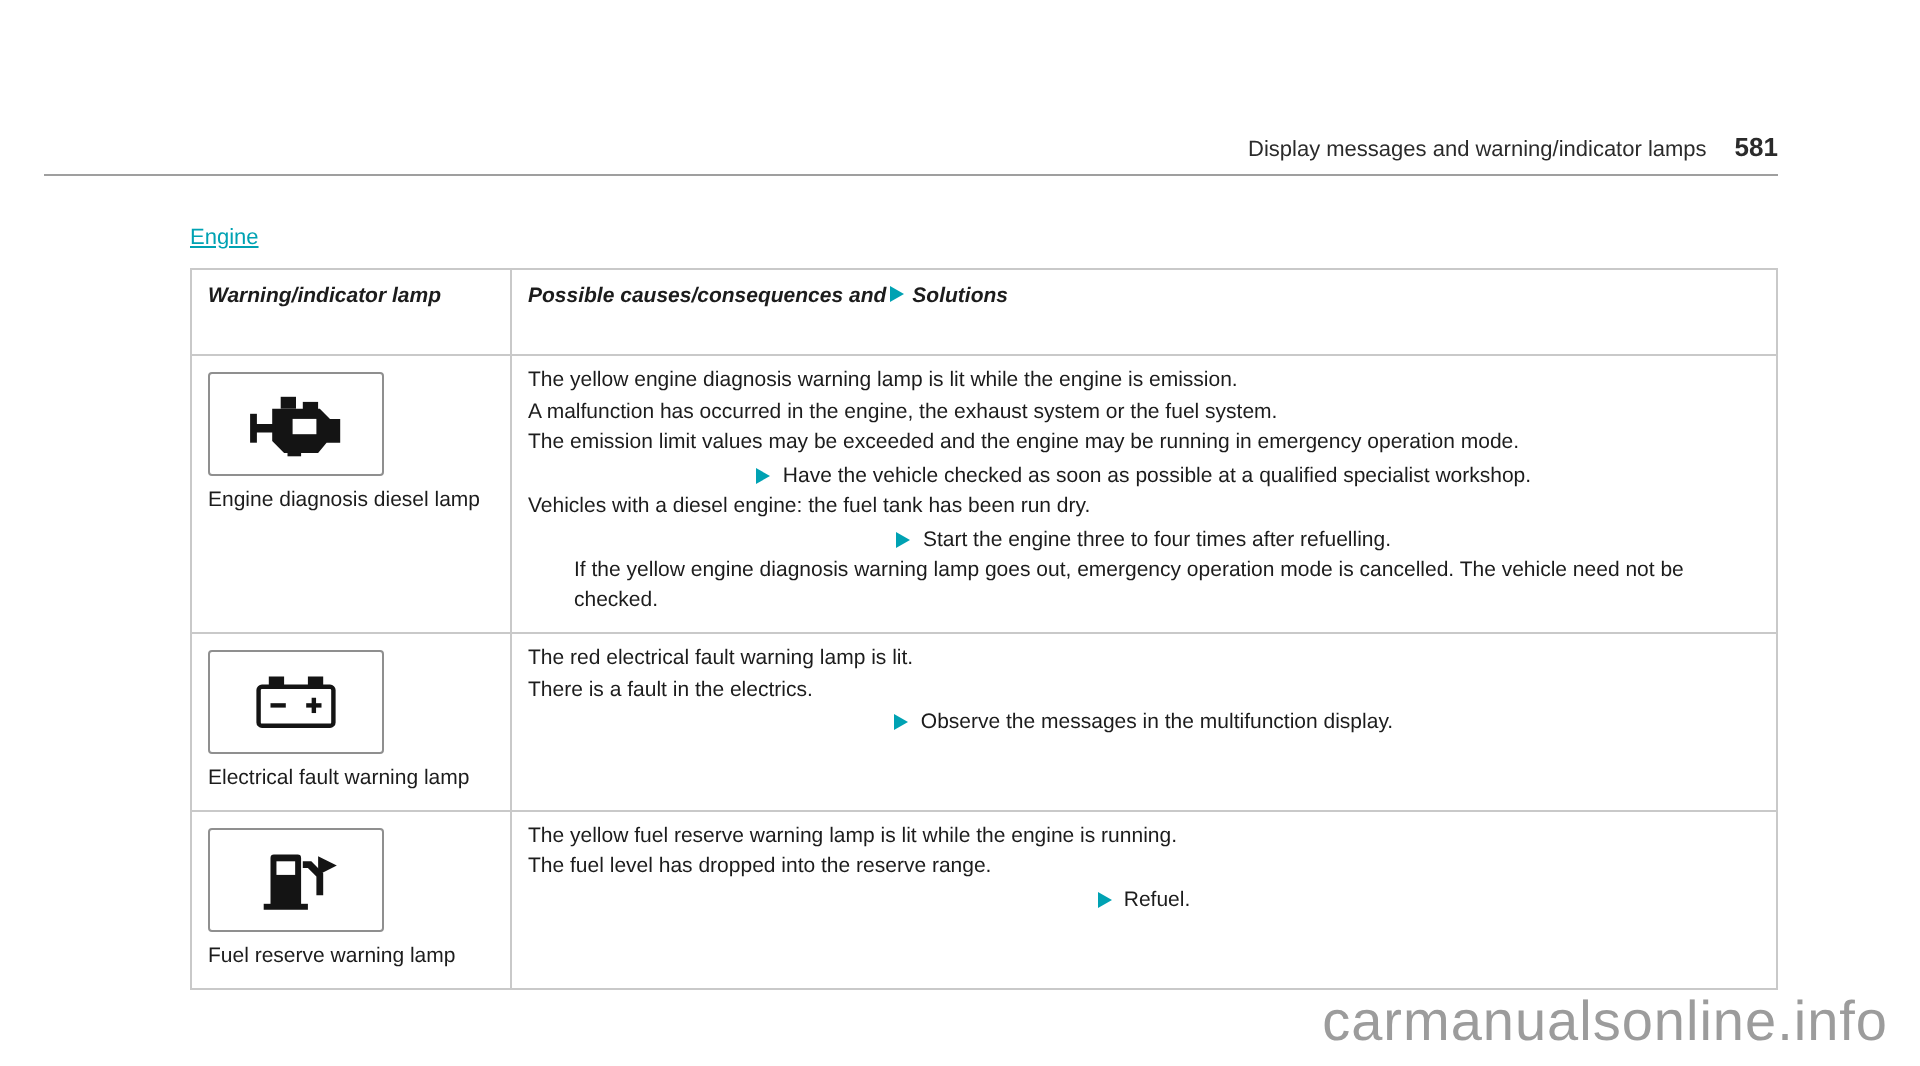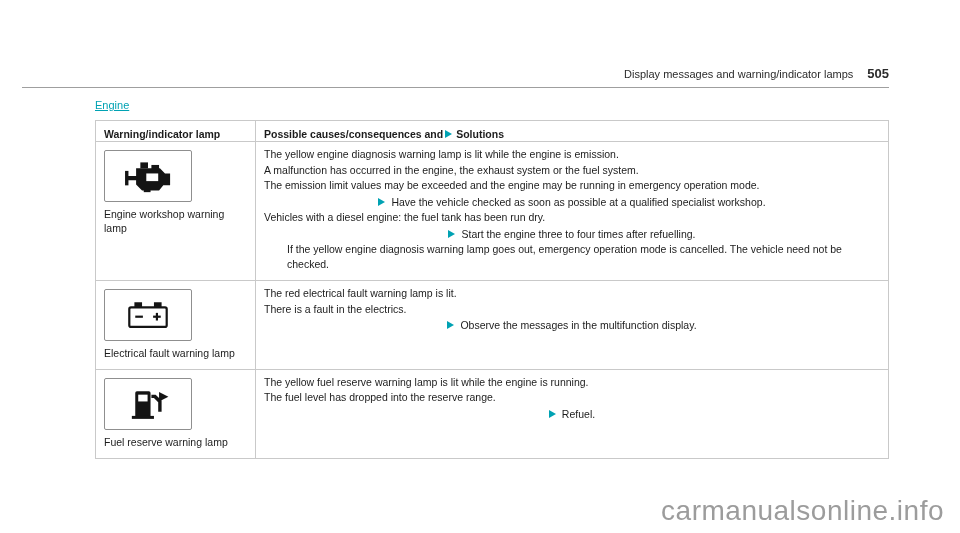--- a/index.html
+++ b/index.html
@@ -15,31 +15,31 @@
   }
   .page{position:relative;width:960px;height:533px;background:#fff;}
   .content{position:absolute;left:22px;right:71px;top:66px;}
   .running-header{
     text-align:right;font-size:11px;color:#2b2b2b;
     padding-bottom:6px;border-bottom:1px solid #9f9f9f;
   }
   .running-header .pageno{font-weight:bold;font-size:13px;margin-left:14px;}
   .inner{margin-left:73px;}
   .section-link{
-    display:inline-block;margin-top:11px;font-size:11px;
+    display:inline-block;margin-top:25px;font-size:11px;
     color:var(--teal);text-decoration:underline;cursor:pointer;
   }
   table.lamp-table{
     width:100%;border-collapse:collapse;margin-top:7px;table-layout:fixed;
   }
   .lamp-table th,.lamp-table td{
     border:1px solid var(--grid);vertical-align:top;text-align:left;
     font-size:10.5px;line-height:1.38;padding:5px 8px 8px 8px;
   }
-  .lamp-table th{font-weight:bold;padding-top:6px;padding-bottom:0;}
+  .lamp-table th{font-weight:bold;padding-top:6px;padding-bottom:22px;font-style:italic;}
   .col-lamp{width:160px;}
   .icon-box{
     width:86px;height:50px;border:1px solid #8f8f8f;border-radius:2px;
     background:#fff;display:flex;align-items:center;justify-content:center;
     margin:3px 0 6px 0;
   }
   .icon-box svg{display:block;}
   .lamp-label{font-size:10.5px;line-height:1.3;color:var(--ink);}
   .body-text{margin:0 0 1px 0;}
   .body-text strong{font-weight:normal;}
@@ -57,21 +57,21 @@
     font-size:28px;color:#9c9c9c;letter-spacing:0.5px;
   }
 </style>
 </head>
 <body>
 
 <div class="page">
   <div class="content">
 
     <div class="running-header">
-      <span>Display messages and warning/indicator lamps</span><span class="pageno">505</span>
+      <span>Display messages and warning/indicator lamps</span><span class="pageno">581</span>
     </div>
 
     <div class="inner">
       <a class="section-link">Engine</a>
 
       <table class="lamp-table">
         <colgroup>
             <col class="col-lamp">
             <col>
           </colgroup>
@@ -92,21 +92,21 @@
       <rect x="23" y="4" width="9" height="7"></rect>
       <rect x="36" y="7" width="9" height="5"></rect>
       <polygon points="18,11 46,11 52,17 58,17 58,31 50,31 45,37 25,37 18,30"></polygon>
       <rect x="8" y="20" width="12" height="5"></rect>
       <rect x="5" y="14" width="4" height="17"></rect>
       <rect x="27" y="36" width="8" height="3"></rect>
     </g>
     <rect x="30" y="17" width="14" height="9" fill="#ffffff"></rect>
   </svg>
                 </div>
-                <div class="lamp-label">Engine workshop warning lamp</div>
+                <div class="lamp-label">Engine diagnosis diesel lamp</div>
               </td>
               <td>
                 <p class="body-text">The yellow engine diagnosis warning lamp is lit while the engine is emission.</p>
                 <p class="body-text">A malfunction has occurred in the engine, the exhaust system or the fuel system.</p>
                 <p class="body-text">The emission limit values may be exceeded and the engine may be running in emergency operation mode.</p>
                 <div class="solution">
                   <span class="arrow"></span>
                   <span>Have the vehicle checked as soon as possible at a qualified specialist workshop.</span>
                 </div>
                 <p class="body-text"><strong>Vehicles with a diesel engine:</strong> the fuel tank has been run dry.</p>

